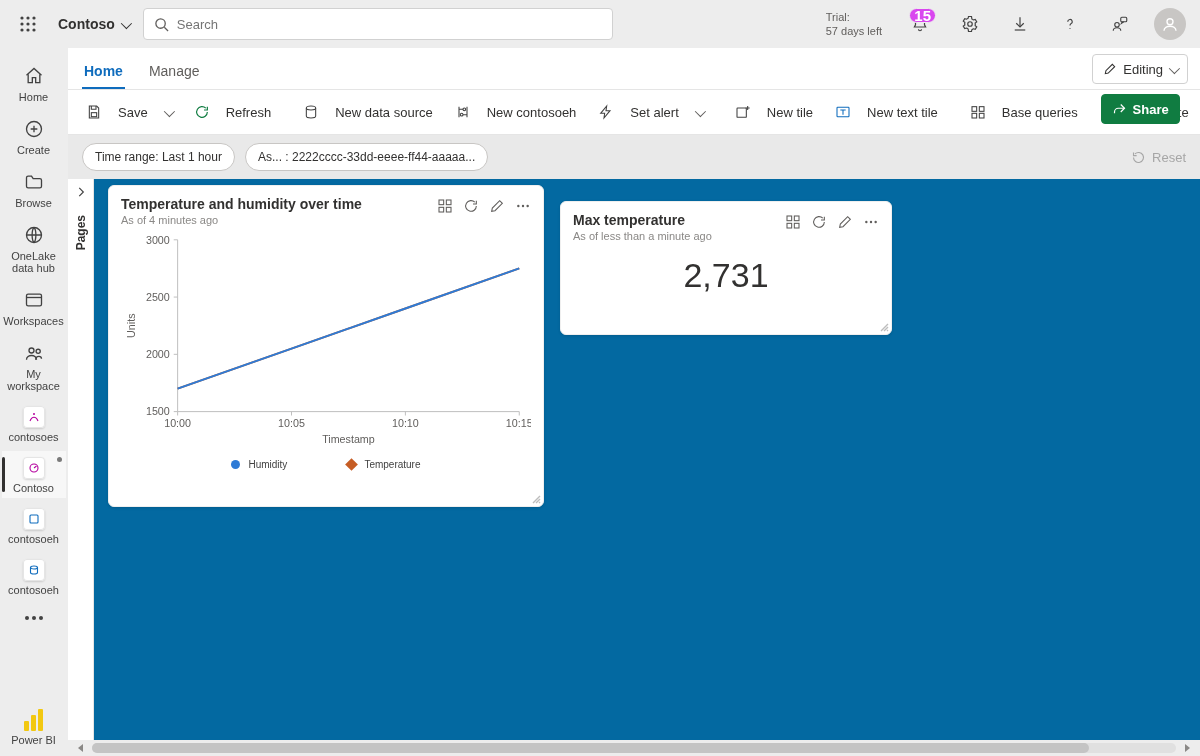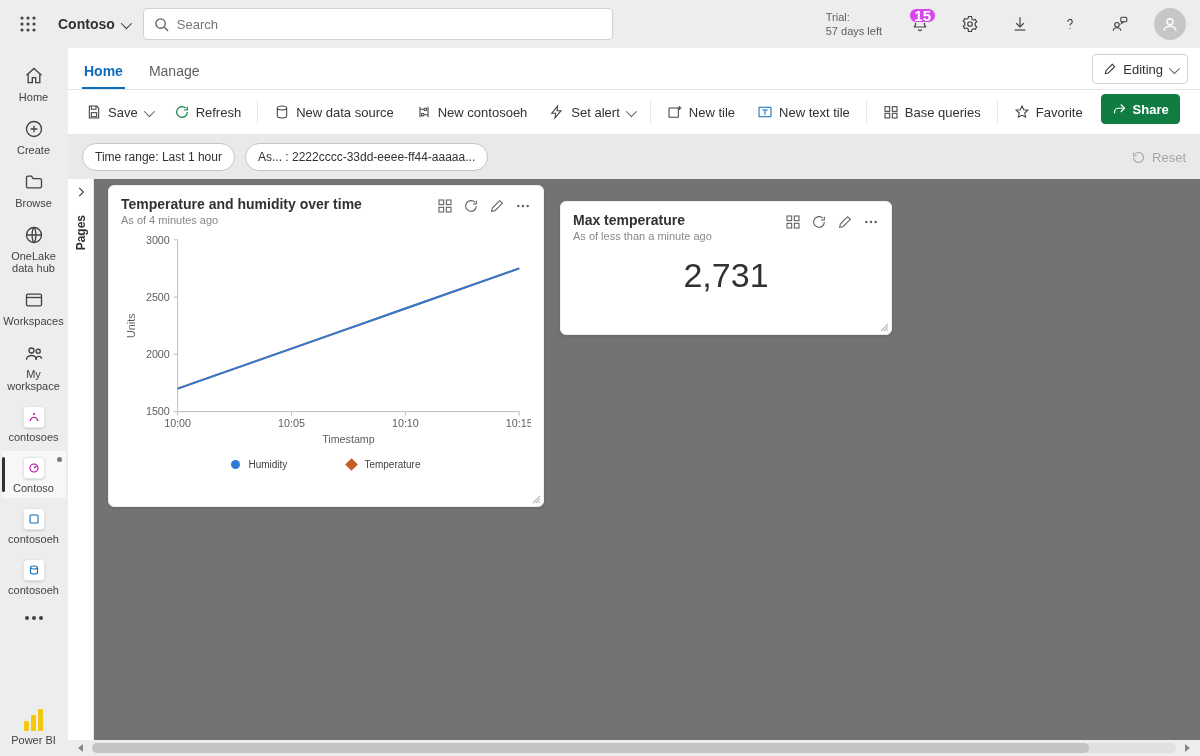--- a/index.html
+++ b/index.html
@@ -42,34 +42,34 @@
   .main { flex:1; background:#ededed; display:flex; flex-direction:column; min-width:0;}
   .tabrow { height:42px; background:#fff; border-bottom:1px solid #e5e5e5; display:flex; align-items:flex-end; padding:0 14px; gap:22px; position:relative;}
   .tab { padding:10px 2px 8px; font-size:14px; color:#605e5c; cursor:pointer; border-bottom:2px solid transparent; }
   .tab.active { color:#0f6cbd; font-weight:600; border-bottom-color:#0f6cbd;}
   .tabrow-right { position:absolute; right:12px; top:6px; display:flex; gap:10px; align-items:center;flex-direction:column;}
   .btn { height:30px; border:1px solid #d1d1d1; background:#fff; border-radius:4px; display:flex; align-items:center; gap:6px; padding:0 10px; font-size:13px; cursor:pointer;}
   .btn.primary { background:#107c41; border-color:#107c41; color:#fff; font-weight:600;}
   .btn svg { flex-shrink:0; }
 
   .cmdbar { background:#fff; border-bottom:1px solid #e5e5e5; display:flex; align-items:center; padding:6px 10px; gap:6px; flex-wrap:nowrap; overflow:hidden;}
-  .cmd { height:32px; display:flex; align-items:center; gap:6px; padding:0 8px; border-radius:4px; font-size:13px; cursor:pointer; color:#323130; white-space:nowrap;}
+  .cmd { height:32px; display:flex; align-items:center; gap:16px; padding:0 8px; border-radius:4px; font-size:13px; cursor:pointer; color:#323130; white-space:nowrap;}
   .sep { width:1px; height:22px; background:#e5e5e5; margin:0 2px;}
 
   .filterbar { display:flex; align-items:center; padding:8px 14px; gap:10px; background:#e9e9e9;}
   .pill { height:28px; border:1px solid #c8c6c4; background:#fff; border-radius:14px; display:flex; align-items:center; padding:0 12px; font-size:12px; color:#323130; cursor:pointer; white-space:nowrap;}
   .filter-spacer{flex:1;}
   .reset { display:flex; align-items:center; gap:6px; color:#a6a6a6; font-size:13px; cursor:pointer;}
 
   
   .canvas-wrap{flex:1; display:flex; min-height:0;}
   .pages-gutter { width:26px; background:#fff; border-right:1px solid #e5e5e5; display:flex; flex-direction:column; align-items:center; padding-top:6px; gap:16px;}
   .pages-gutter .expand{cursor:pointer;}
   .pages-label { writing-mode: vertical-rl; transform: rotate(180deg); font-size:12px; font-weight:600; color:#323130;}
-  .canvas { flex:1; background:#737373; position:relative; overflow:auto;}
+  .canvas { flex:1; background:#0369a1; position:relative; overflow:auto;}
   .canvas-inner{ position:relative; width:1100px; height:600px; }
 
   .tile { position:absolute; background:#fff; border-radius:6px; box-shadow:0 1px 3px rgba(0,0,0,.12); border:1px solid #efefef;}
   .tile .resize{position:absolute; right:2px; bottom:2px; color:#bdbdbd;}
   .tile-head{ display:flex; align-items:flex-start; padding:10px 12px 0; gap:8px;}
   .tile-titles{flex:1;}
   .tile-title{font-size:14px; font-weight:600; color:#323130;}
   .tile-sub{font-size:11px; color:#8a8886; margin-top:2px;}
   .tile-actions{display:flex; gap:10px; color:#605e5c; padding-top:2px;}
   .tile-actions > *{cursor:pointer;}

